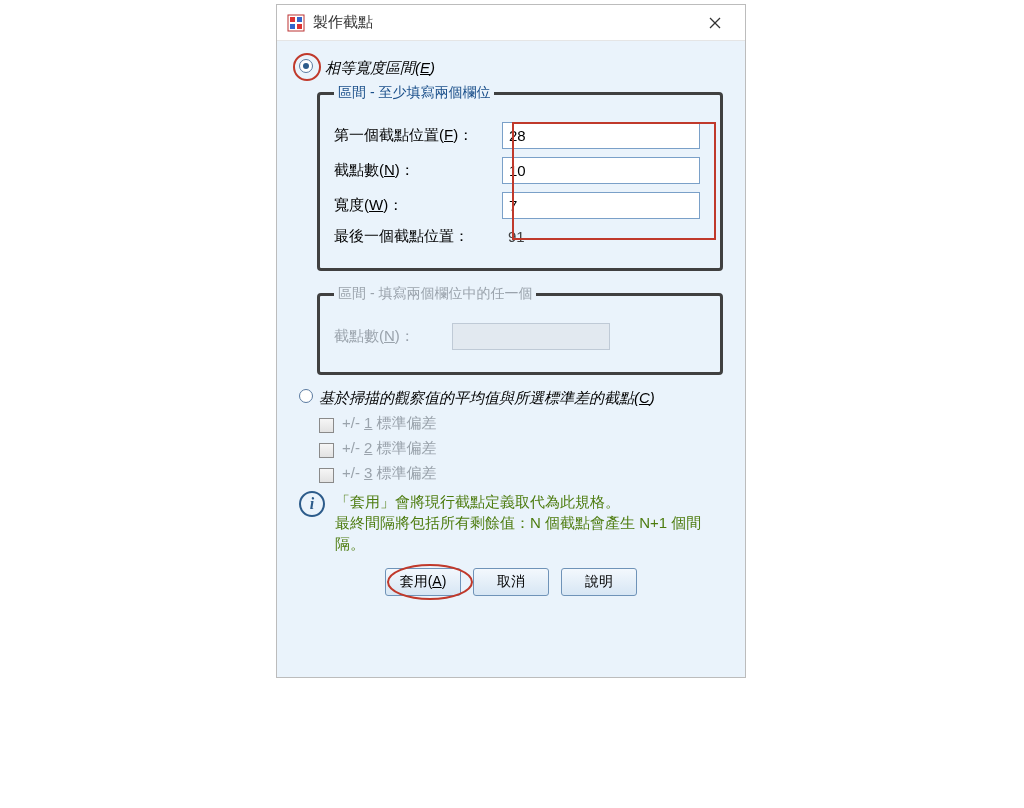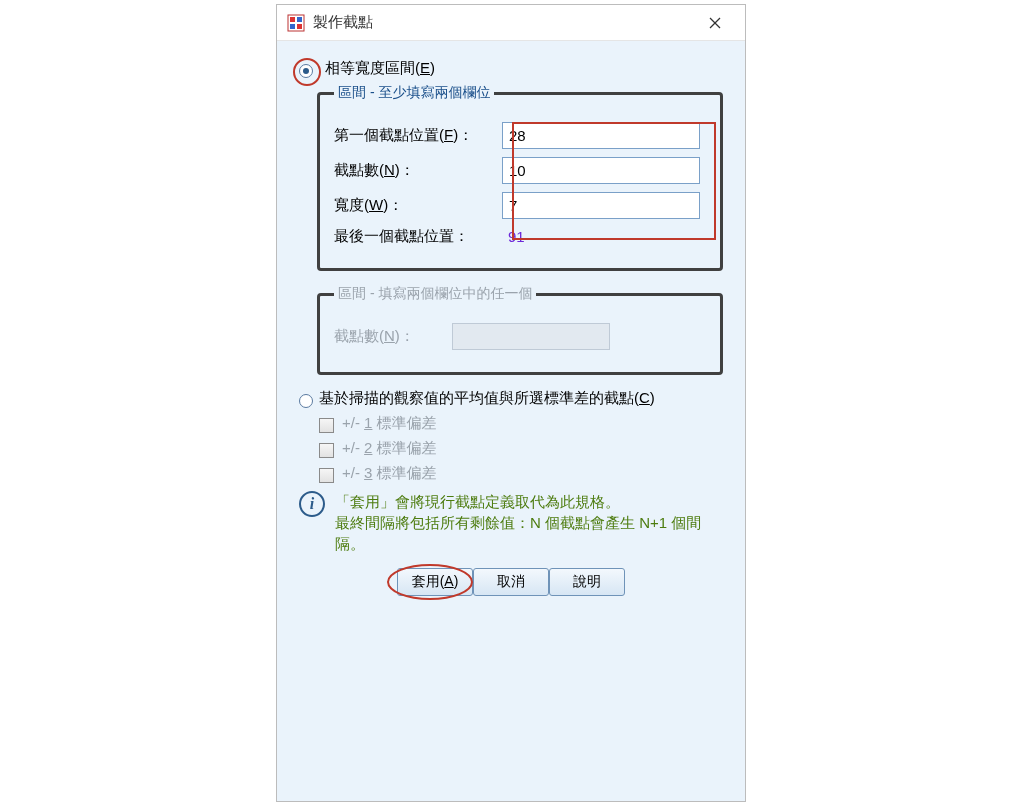--- a/index.html
+++ b/index.html
@@ -11,21 +11,21 @@
     width: 1024px;
     height: 808px;
     position: relative;
     color: #000;
   }
   .dialog {
     position: absolute;
     left: 276px;
     top: 4px;
     width: 470px;
-    height: 798px;
+    height: 674px;
     background: #fff;
     border: 1px solid #bcbcbc;
   }
   
   .titlebar {
     height: 36px;
     display: flex;
     align-items: center;
     padding: 0 10px;
     background: #fff;
@@ -50,22 +50,23 @@
   }
   
   .body {
     background: #eaf3fb;
     height: calc(100% - 36px);
     padding: 18px 22px 16px 22px;
   }
   
   .radio-row {
     display: flex;
-    align-items: flex-end;
+    align-items: flex-start;
     margin-bottom: 4px;
+    font-style: italic;
   }
   .radio {
     width: 14px; height: 14px;
     border: 1px solid #5a7aa0;
     border-radius: 50%;
     background: #fff;
     margin-right: 6px;
     display: flex; align-items: center; justify-content: center;
     flex-shrink: 0;
   }
@@ -132,21 +133,21 @@
     font-family: inherit;
     color: #000;
   }
   .form-row input[type="text"].disabled {
     background: #e2e9f0;
     border-color: #bfcad6;
     color: #9aa3ac;
   }
   .form-row .static-val {
     font-size: 15px;
-    color: #6d28d9;
+    color: #404040;
     padding-left: 6px;
   }
 
   
   .inputs-hl-wrap {
     position: relative;
   }
   .inputs-hl-box {
     position: absolute;
     left: 178px;
@@ -198,20 +199,21 @@
   .info-text {
     font-size: 15px;
     color: #4d7c0f;
     line-height: 1.4;
   }
 
   
   .button-row {
     display: flex;
     justify-content: center;
+    gap: 12px;
     margin-top: 14px;
     position: relative;
   }
   .btn {
     min-width: 76px;
     height: 28px;
     border: 1px solid #6f93b8;
     border-radius: 3px;
     background: linear-gradient(#f3f8fd, #d7e6f4);
     font-size: 14px;

